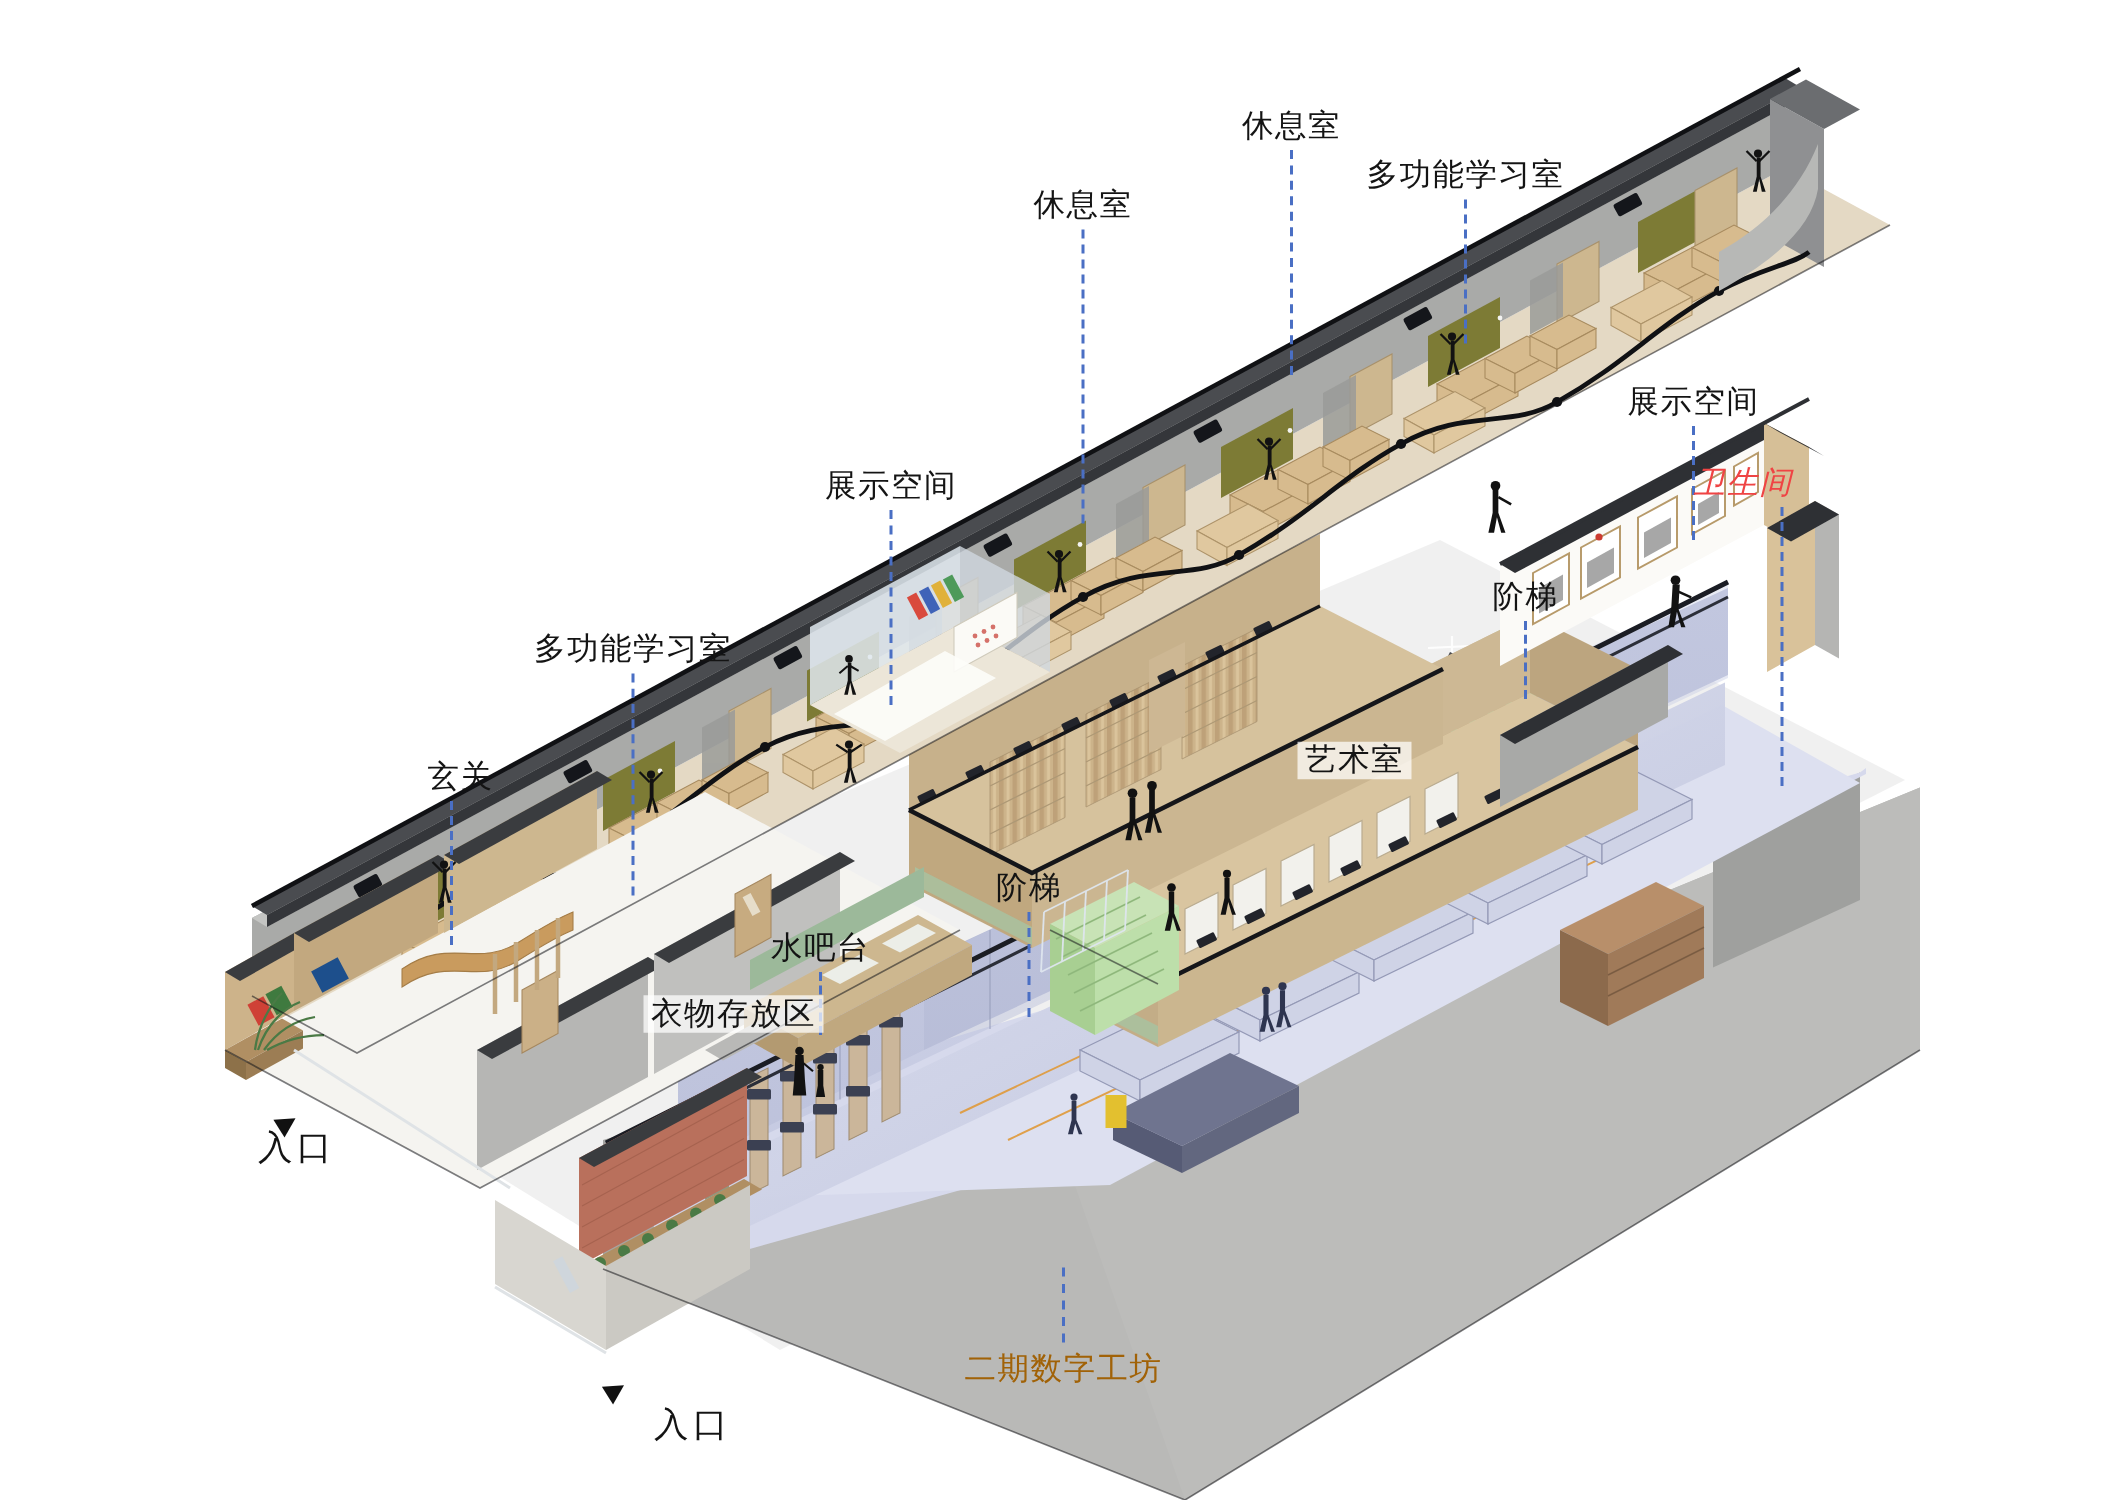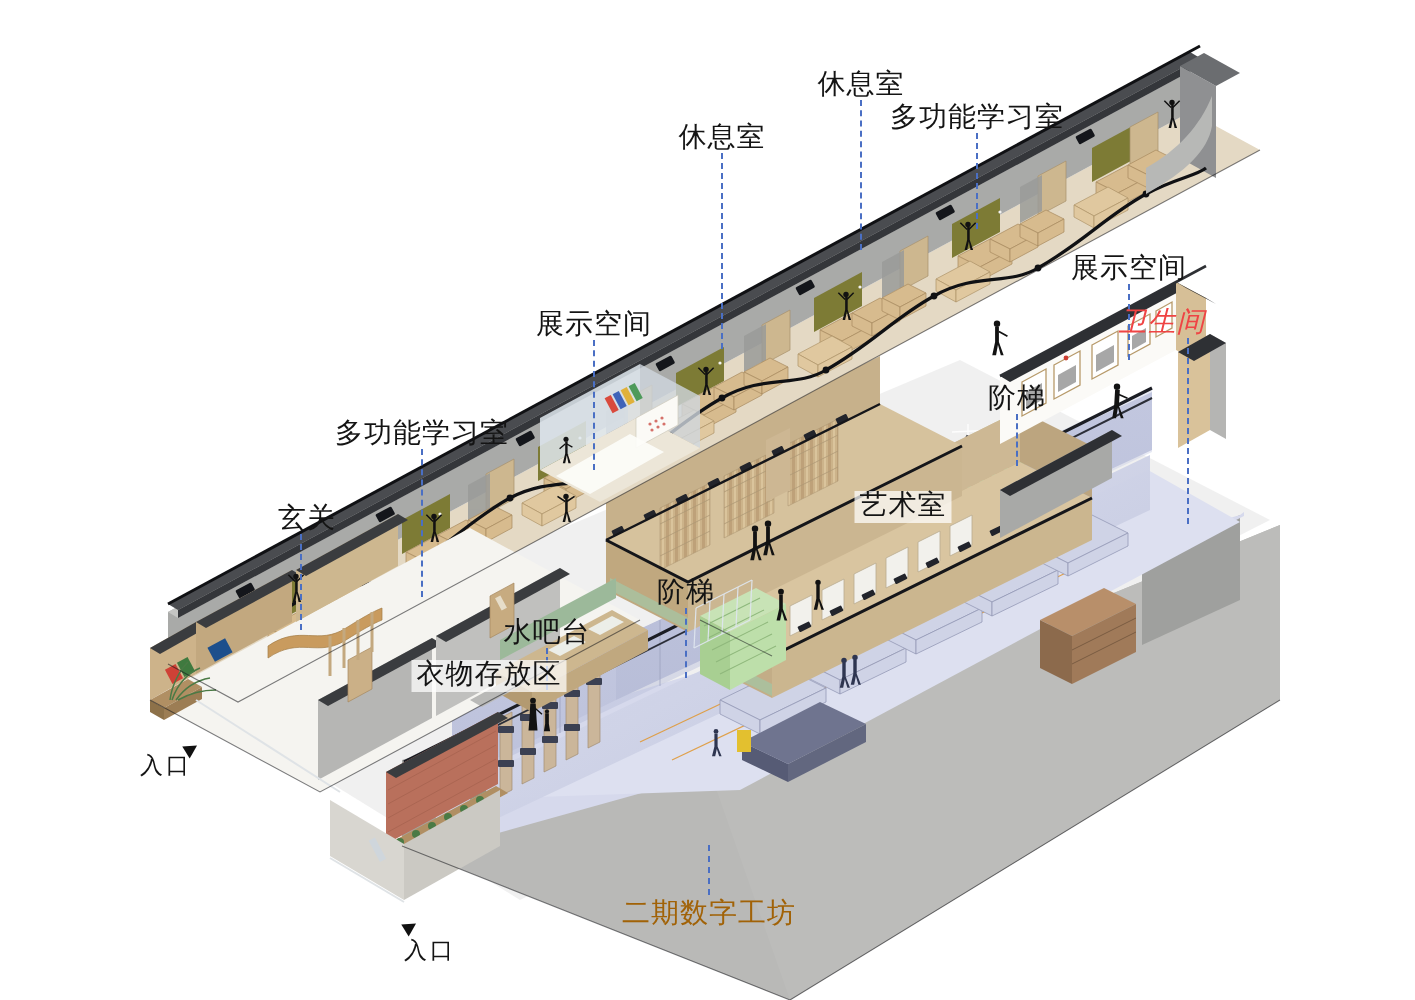--- a/index.html
+++ b/index.html
@@ -2,24 +2,24 @@
 <html><head>
 <meta charset="utf-8">
 <style>
   html,body{margin:0;padding:0;background:#ffffff;}
   body{width:1415px;height:1000px;overflow:hidden;
        font-family:"Liberation Serif","DejaVu Serif",serif;}
   #stage{position:relative;width:1415px;height:1000px;background:#fff;}
   #scene{position:absolute;inset:0;}
   .lbl{position:absolute;white-space:nowrap;color:#141414;
        font-family:"Liberation Serif","DejaVu Serif",serif;
-       font-size:28px;letter-spacing:1px;line-height:1;
+       font-size:21px;letter-spacing:1px;line-height:1;
        transform:translate(-50%,-50%);}
-  .lbl.boxed{background:rgba(255,255,255,.72);padding:2px 5px;font-family:Liberation Mono, monospace;}
-  .lbl.ent{font-size:23px;letter-spacing:3px;}
+  .lbl.boxed{background:rgba(255,255,255,.72);padding:2px 5px;}
+  .lbl.ent{font-size:23px;letter-spacing:3px;margin-left:32px;}
   .leader{position:absolute;width:0;border-left:2px dashed #4a6fc4;
           transform:translateX(-1px);}
   .arrow{position:absolute;width:0;height:0;
          border-left:13px solid #111;border-top:7px solid transparent;
          border-bottom:7px solid transparent;}
 </style>
 </head>
 <body>
 
 <div id="stage">

